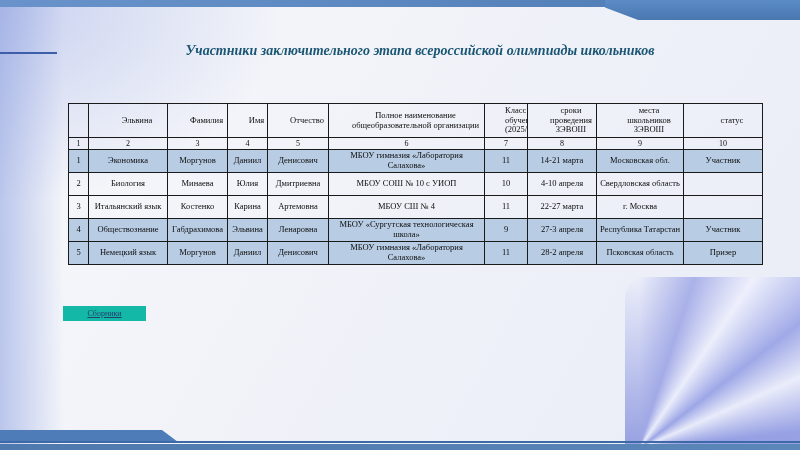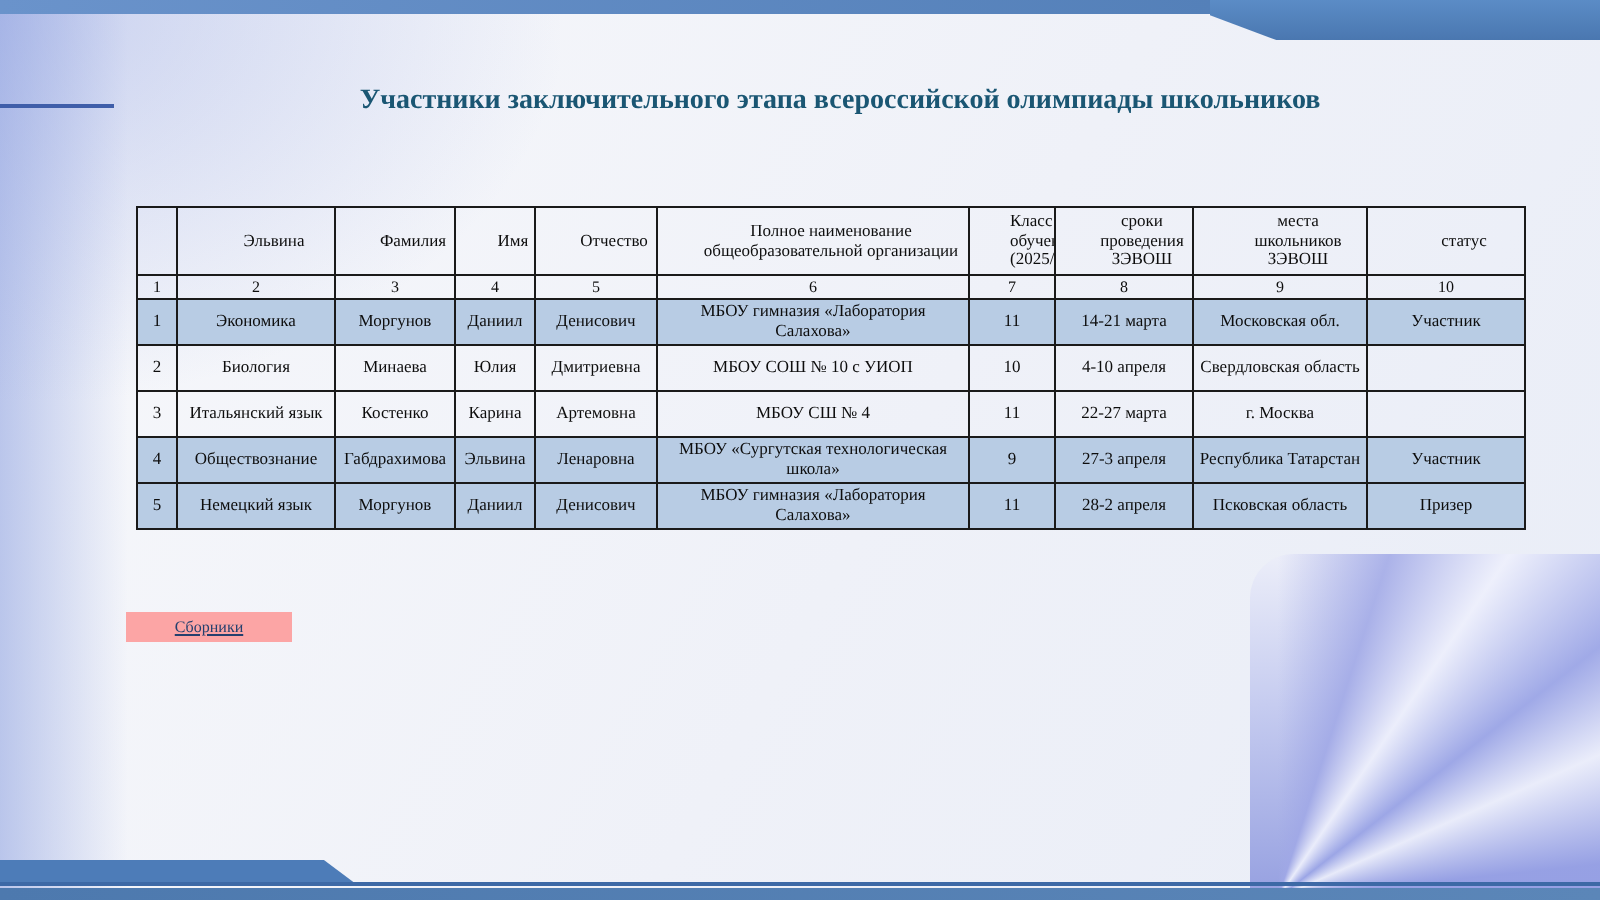--- a/index.html
+++ b/index.html
@@ -58,21 +58,21 @@
     background:#3d69a6;
   }
   .bottom-strip{
     position:absolute; left:0; top:444px; width:800px; height:6px;
     background:linear-gradient(to right,#4d79ae,#5b86b8);
   }
   
   .title-block{
     position:absolute; left:100px; top:42px; width:640px;
     text-align:center; color:#1a5673;
-    font-weight:bold; 
+    font-weight:bold; font-style:italic;
     font-size:14px; line-height:18px;
   }
   
   .tbl-wrap{ position:absolute; left:68px; top:103px; width:694px; }
   table{
     width:694px; border-collapse:collapse; table-layout:fixed;
     font-size:8.5px; line-height:1.15; color:#0d0d0d;
     border:1.5px solid #1a1a1a;
   }
   th,td{
@@ -80,21 +80,21 @@
     text-align:center; vertical-align:middle;
     padding:1px 2px; overflow:hidden;
   }
   thead tr.hdr th{ height:34px; font-weight:normal;padding-left:20px; }
   thead tr.nums th{ height:12px; font-weight:normal; font-size:8px; }
   tbody tr{ height:23px; }
   tbody tr.shaded td{ background:#b8cce4; }
   
   .collections-btn{
     position:absolute; left:63px; top:306px; width:83px; height:15px;
-    background:#fca5a5;
+    background:#14b8a6;
     display:flex; align-items:center; justify-content:center;
     font-size:8px; color:#24406e; text-decoration:underline;
     cursor:pointer;
   }
 </style>
 </head>
 <body>
 
 <div class="left-tint"></div>
 <div class="topleft-glow"></div>

